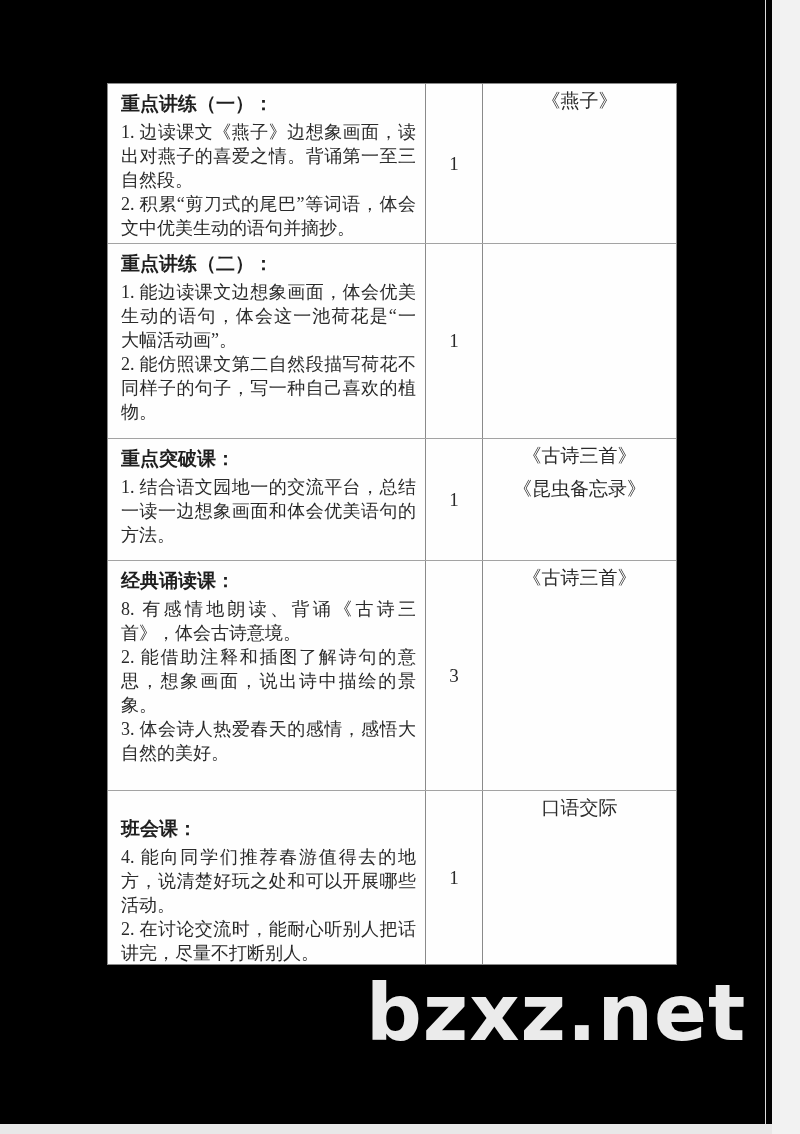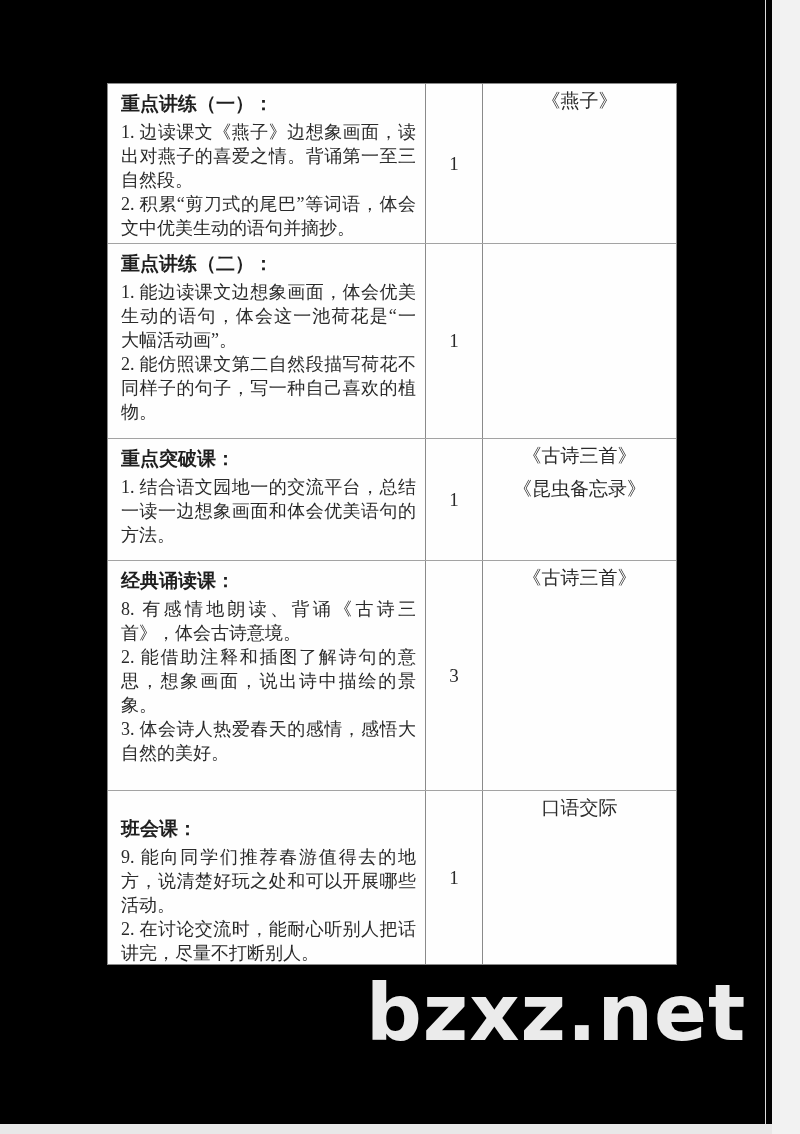--- a/index.html
+++ b/index.html
@@ -151,21 +151,21 @@
         <span class="periods-value">3</span>
       </div>
       <div class="c3">
         <span class="material-line">《古诗三首》</span>
       </div>
     </div>
 
     <div class="t-row r5">
       <div class="c1 pad-extra">
         <div class="cell-title">班会课：</div>
-        <p class="cell-item">9. 能向同学们推荐春游值得去的地方，说清楚好玩之处和可以开展哪些活动。</p>
+        <p class="cell-item">4. 能向同学们推荐春游值得去的地方，说清楚好玩之处和可以开展哪些活动。</p>
         <p class="cell-item">2. 在讨论交流时，能耐心听别人把话讲完，尽量不打断别人。</p>
       </div>
       <div class="c2">
         <span class="periods-value">1</span>
       </div>
       <div class="c3">
         <span class="material-line">口语交际</span>
       </div>
     </div>
 

